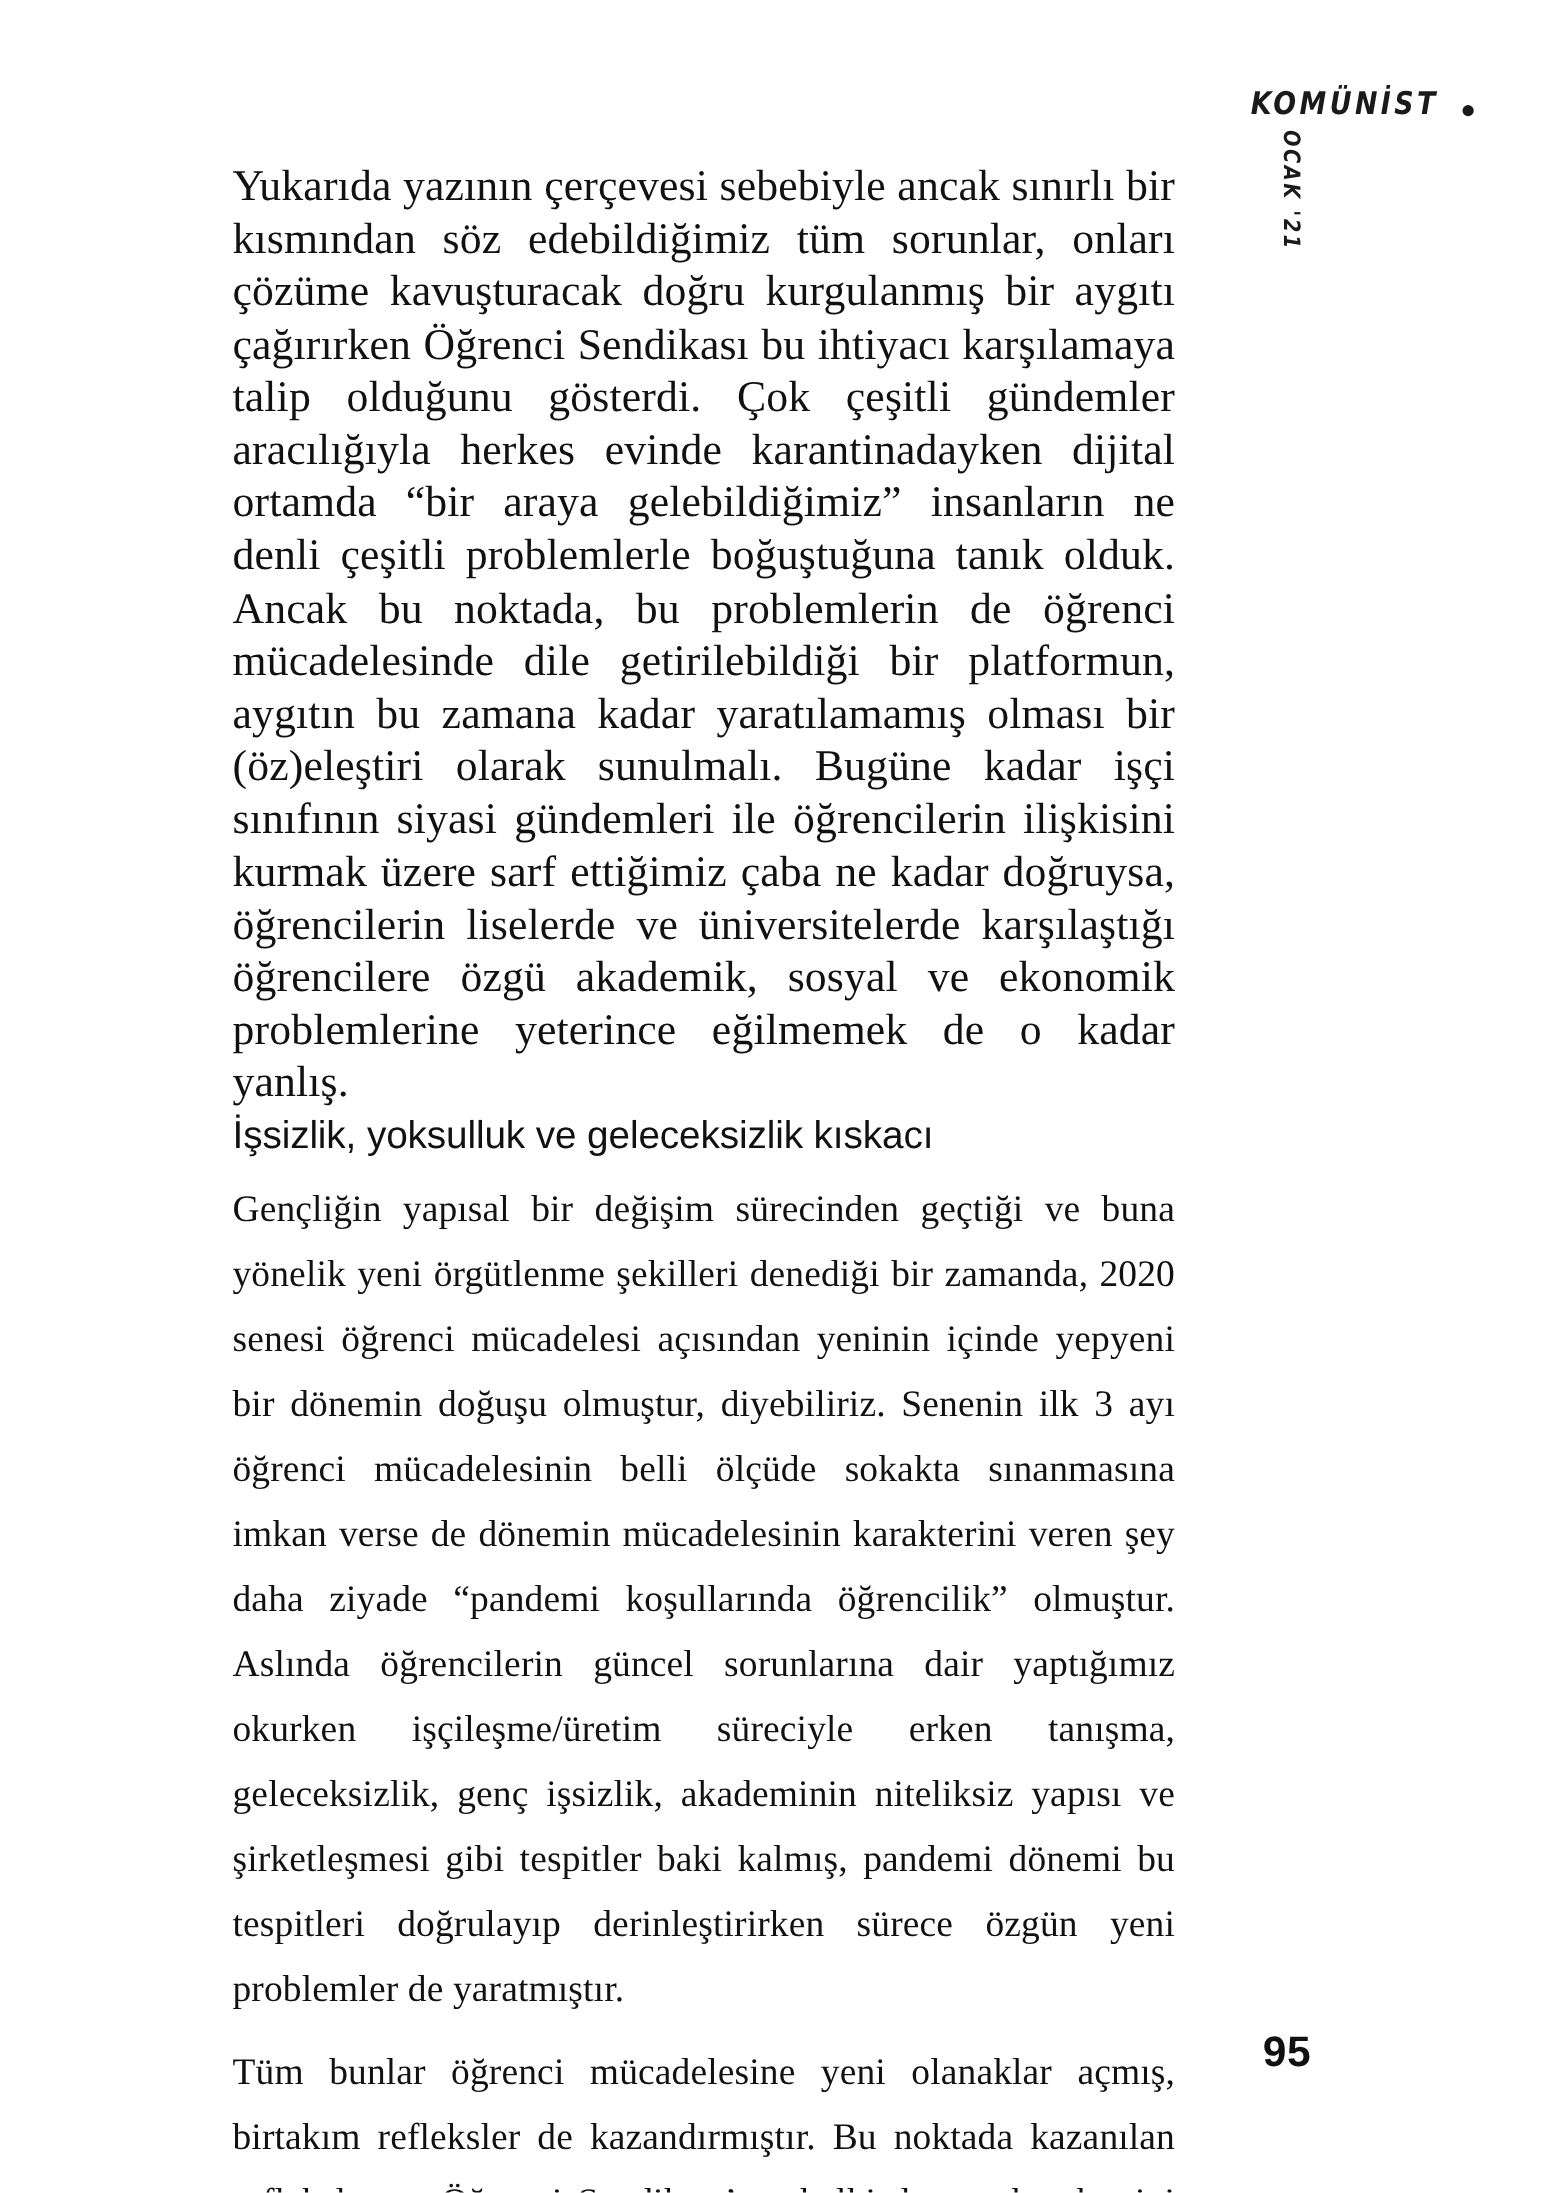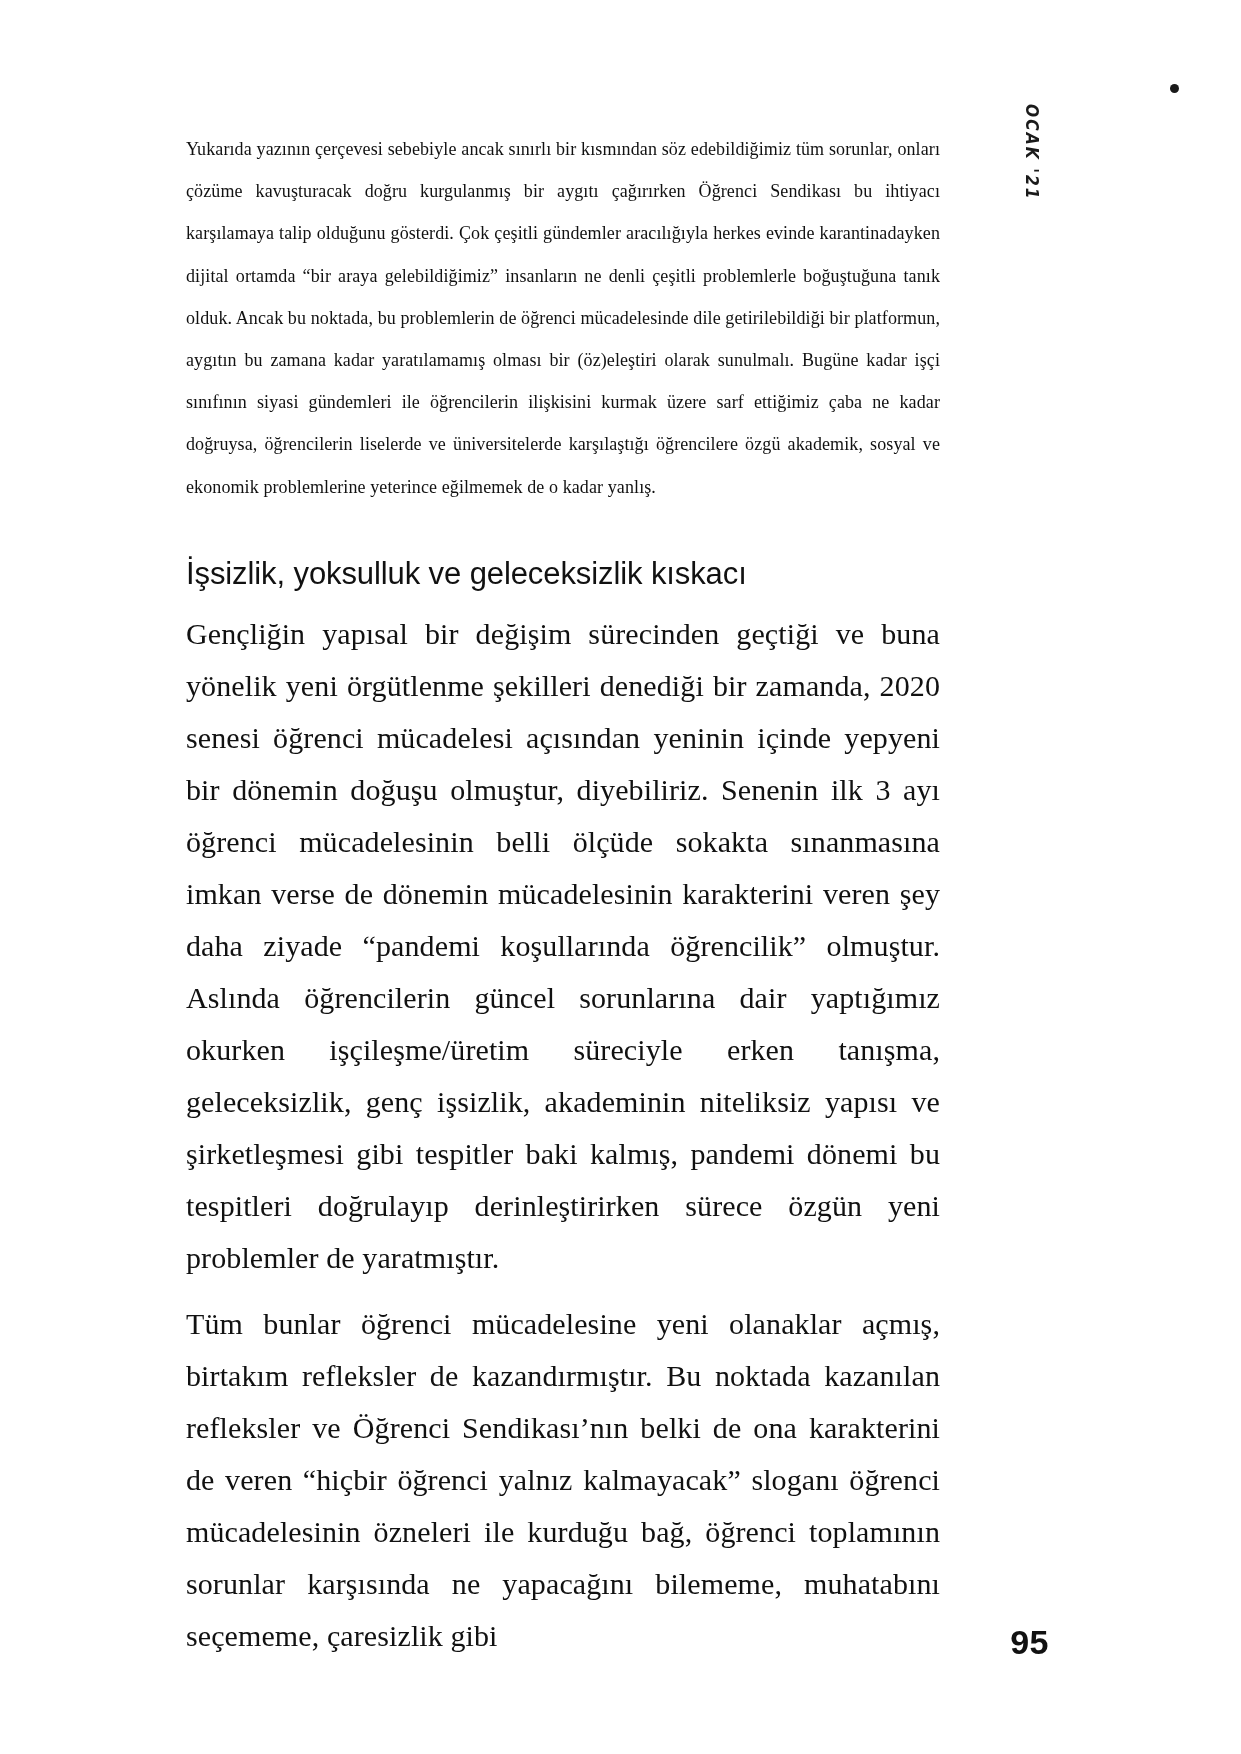--- a/index.html
+++ b/index.html
@@ -77,21 +77,21 @@
     left: 186px;
     top: 128px;
     width: 754px;
   }
 
   p.body-text {
     margin: 0;
     text-align: justify;
     text-justify: inter-word;
     font-family: "Liberation Serif", serif;
-    font-size: 18px;
+    font-size: 35px;
     line-height: 42.2px;
     color: #111111;
     letter-spacing: 0.1px;
     -webkit-hyphens: none;
     hyphens: none;
   }
   p.body-text.tight {
     font-size: 30px;
     line-height: 52px;
   }
@@ -100,39 +100,42 @@
 
   h2.section-heading {
     margin: 0;
     font-family: "Liberation Sans", sans-serif;
     font-weight: 400;
     font-size: 31px;
     line-height: 40px;
     color: #111111;
     letter-spacing: -0.1px;
   }
-  .heading-wrap { margin-top: 46px; margin-bottom: 14px; }
+  .heading-wrap { margin-bottom: 14px; }
 
   
   .folio {
     position: absolute;
     right: 192px;
     bottom: 92px;
     font-family: "Liberation Sans", sans-serif;
     font-weight: 700;
     font-size: 34px;
     color: #111111;
     letter-spacing: 0.5px;
   }
 </style>
 </head>
 <body>
 
 <div class="page">
 
+  <div class="running-head">
+    <span class="masthead">KOMÜNİST</span>
+  </div>
 
   <div class="head-dot"></div>
 
   <div class="issue-date">
     <span>OCAK '21</span>
   </div>
 
   <div class="text-column">
 
     <p class="body-text">Yukarıda yazının çerçevesi sebebiyle ancak sınırlı bir kısmından söz edebildiğimiz tüm sorunlar, onları çözüme kavuşturacak doğru kurgulanmış bir aygıtı çağırırken Öğrenci Sendikası bu ihtiyacı karşılamaya talip olduğunu gösterdi. Çok çeşitli gündemler aracılığıyla herkes evinde karantinadayken dijital ortamda “bir araya gelebildiğimiz” insanların ne denli çeşitli problemlerle boğuştuğuna tanık olduk. Ancak bu noktada, bu problemlerin de öğrenci mücadelesinde dile getirilebildiği bir platformun, aygıtın bu zamana kadar yaratılamamış olması bir (öz)eleştiri olarak sunulmalı. Bugüne kadar işçi sınıfının siyasi gündemleri ile öğrencilerin ilişkisini kurmak üzere sarf ettiğimiz çaba ne kadar doğruysa, öğrencilerin liselerde ve üniversitelerde karşılaştığı öğrencilere özgü akademik, sosyal ve ekonomik problemlerine yeterince eğilmemek de o kadar yanlış.</p>

